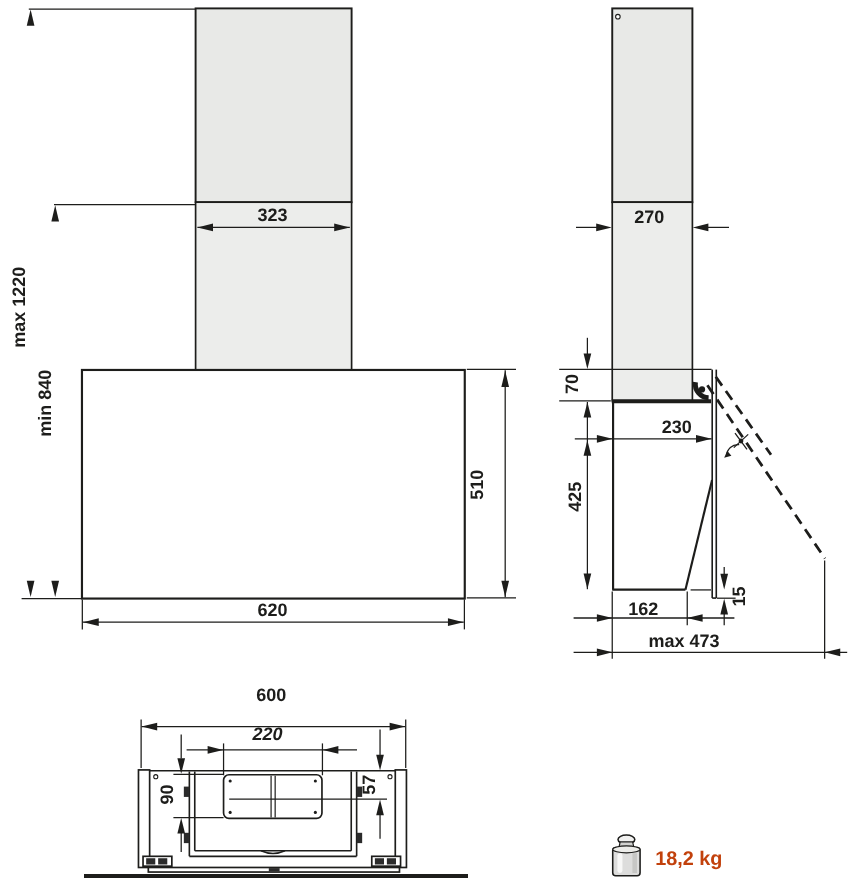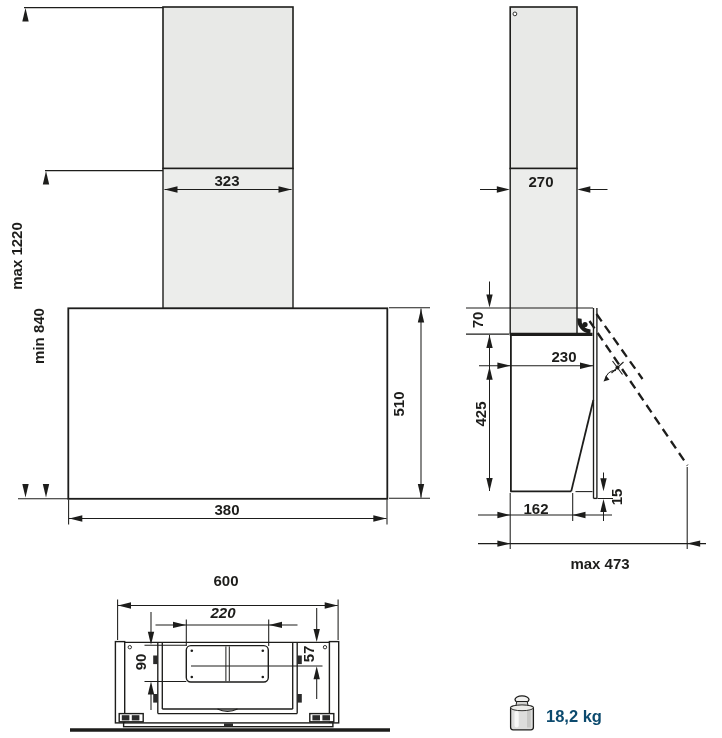--- a/index.html
+++ b/index.html
@@ -19,21 +19,21 @@
   .blob {stroke:#1d1d1b;stroke-width:4.2;fill:none;}
   .chimA{fill:#e8e9e7;stroke:#1d1d1b;stroke-width:1.6;}
   .chimB{fill:#ecedeb;stroke:#1d1d1b;stroke-width:1.4;}
   .bodyw{fill:#ffffff;stroke:#1d1d1b;stroke-width:1.8;}
   .bodyw1{fill:#ffffff;stroke:#1d1d1b;stroke-width:1.4;}
   .tab  {fill:#2b2b2b;stroke:none;}
   
   .dim{position:absolute;font-weight:bold;font-size:15px;color:#1d1d1b;white-space:nowrap;
        transform:translate(-50%,-50%);line-height:1;}
   .v{transform:translate(-50%,-50%) rotate(-90deg);}
-  .kg{position:absolute;font-weight:bold;font-size:16.5px;color:#0c4a6e;white-space:nowrap;
+  .kg{position:absolute;font-weight:bold;font-size:16.5px;color:#c2410c;white-space:nowrap;
       transform:translate(0,-50%);line-height:1;}
 </style>
 </head>
 <body>
 
 <div id="sheet">
 
 <svg width="722" height="738" viewBox="0 0 722 738">
 
   <g>
@@ -205,29 +205,29 @@
     <ellipse cx="522" cy="707.8" rx="11.4" ry="2.9" fill="#ecece9" stroke="#1d1d1b" stroke-width="0.9"></ellipse>
     <rect x="514.5" y="711" width="4.2" height="16.5" rx="2" fill="#f8f8f7"></rect>
     <rect x="527" y="711" width="3.8" height="16.5" fill="#c7c7c5"></rect>
   </g>
 </svg>
 
 <span class="dim" style="left:227px;top:180px;">323</span>
 <span class="dim v" style="left:16px;top:256px;">max 1220</span>
 <span class="dim v" style="left:38px;top:336px;">min 840</span>
 <span class="dim v" style="left:398px;top:404px;">510</span>
-<span class="dim" style="left:227px;top:509px;">380</span>
+<span class="dim" style="left:227px;top:509px;">620</span>
 
 <span class="dim" style="left:541px;top:181px;">270</span>
 <span class="dim v" style="left:477px;top:320px;">70</span>
 <span class="dim" style="left:564px;top:356px;">230</span>
 <span class="dim v" style="left:480px;top:414px;">425</span>
 <span class="dim" style="left:536px;top:508px;">162</span>
 <span class="dim v" style="left:616px;top:497px;">15</span>
-<span class="dim" style="left:600px;top:535px;margin-top:28px;">max 473</span>
+<span class="dim" style="left:570px;top:535px;">max 473</span>
 
 <span class="dim" style="left:226px;top:580px;">600</span>
 <span class="dim" style="left:223px;top:612px;font-style:italic;">220</span>
 <span class="dim v" style="left:140px;top:662px;">90</span>
 <span class="dim v" style="left:308px;top:654px;">57</span>
 
 <span class="kg" style="left:546px;top:716px;">18,2 kg</span>
 
 </div>
 

